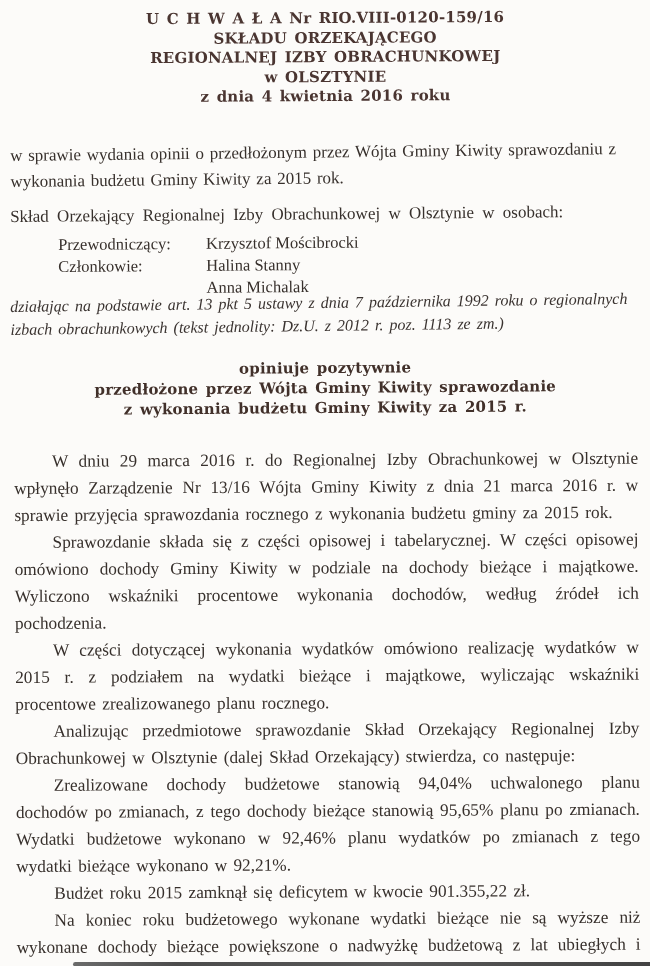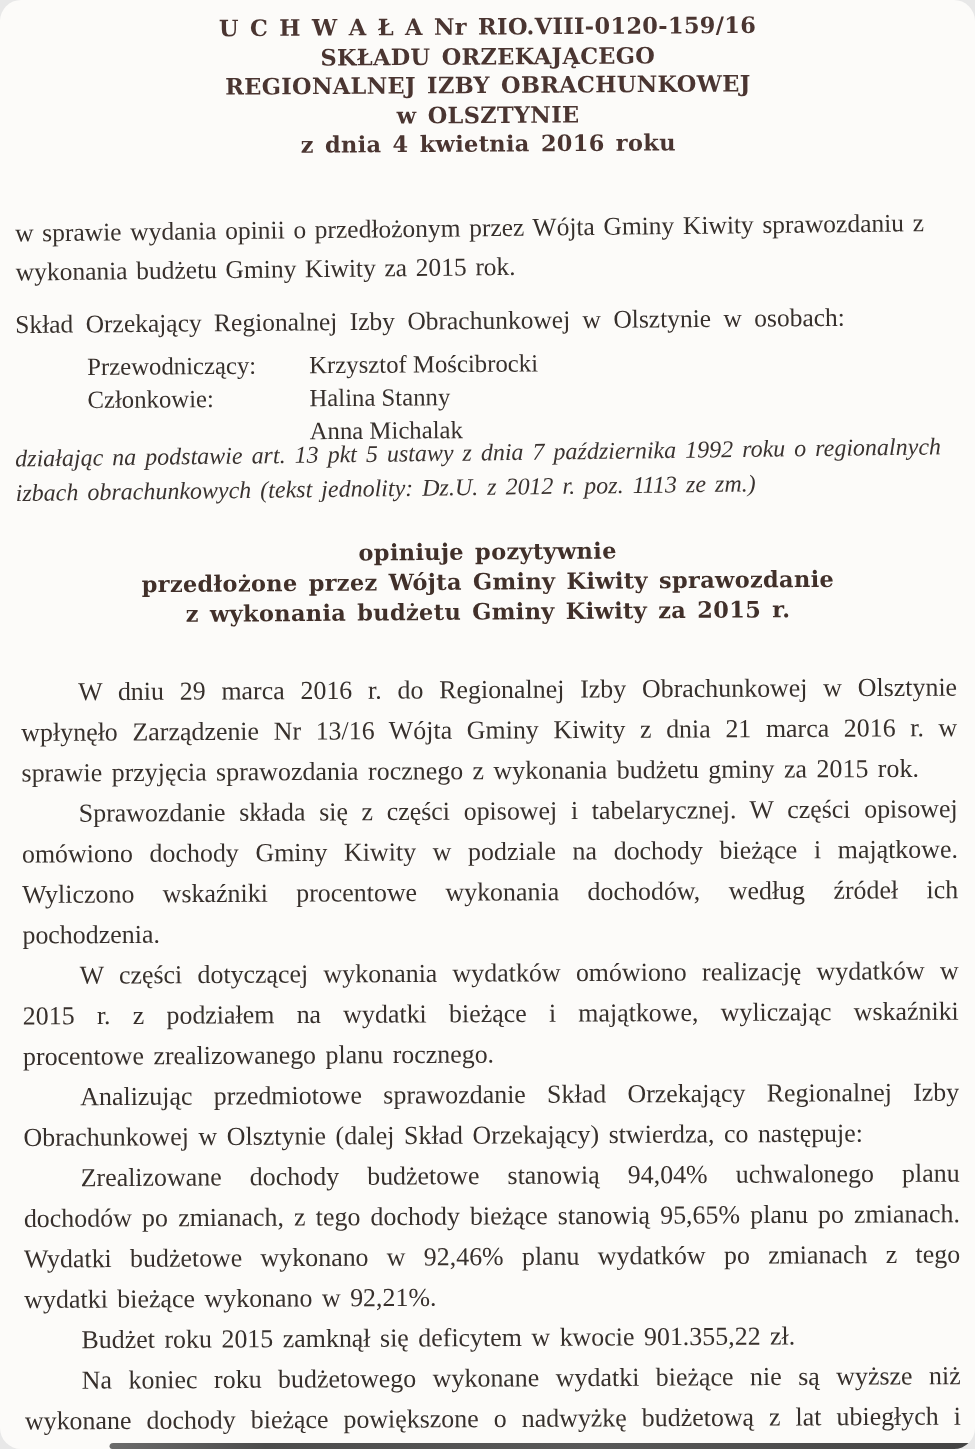--- a/index.html
+++ b/index.html
@@ -5,21 +5,20 @@
   html, body { margin: 0; padding: 0; background: #e8e8e8; }
   .page {
     position: relative;
     width: 650px;
     height: 966px;
     margin: 0 auto;
     background: #fcfbf9;
     overflow: hidden;
     font-family: "Liberation Serif", serif;
     color: #37302c;
-    border-radius: 14px;
   }
 
   
   .doc-header {
     position: absolute;
     top: 9px; left: 0; right: 0;
     text-align: center;
     font-family: "DejaVu Serif", serif;
     font-weight: bold;
     font-size: 15px;

